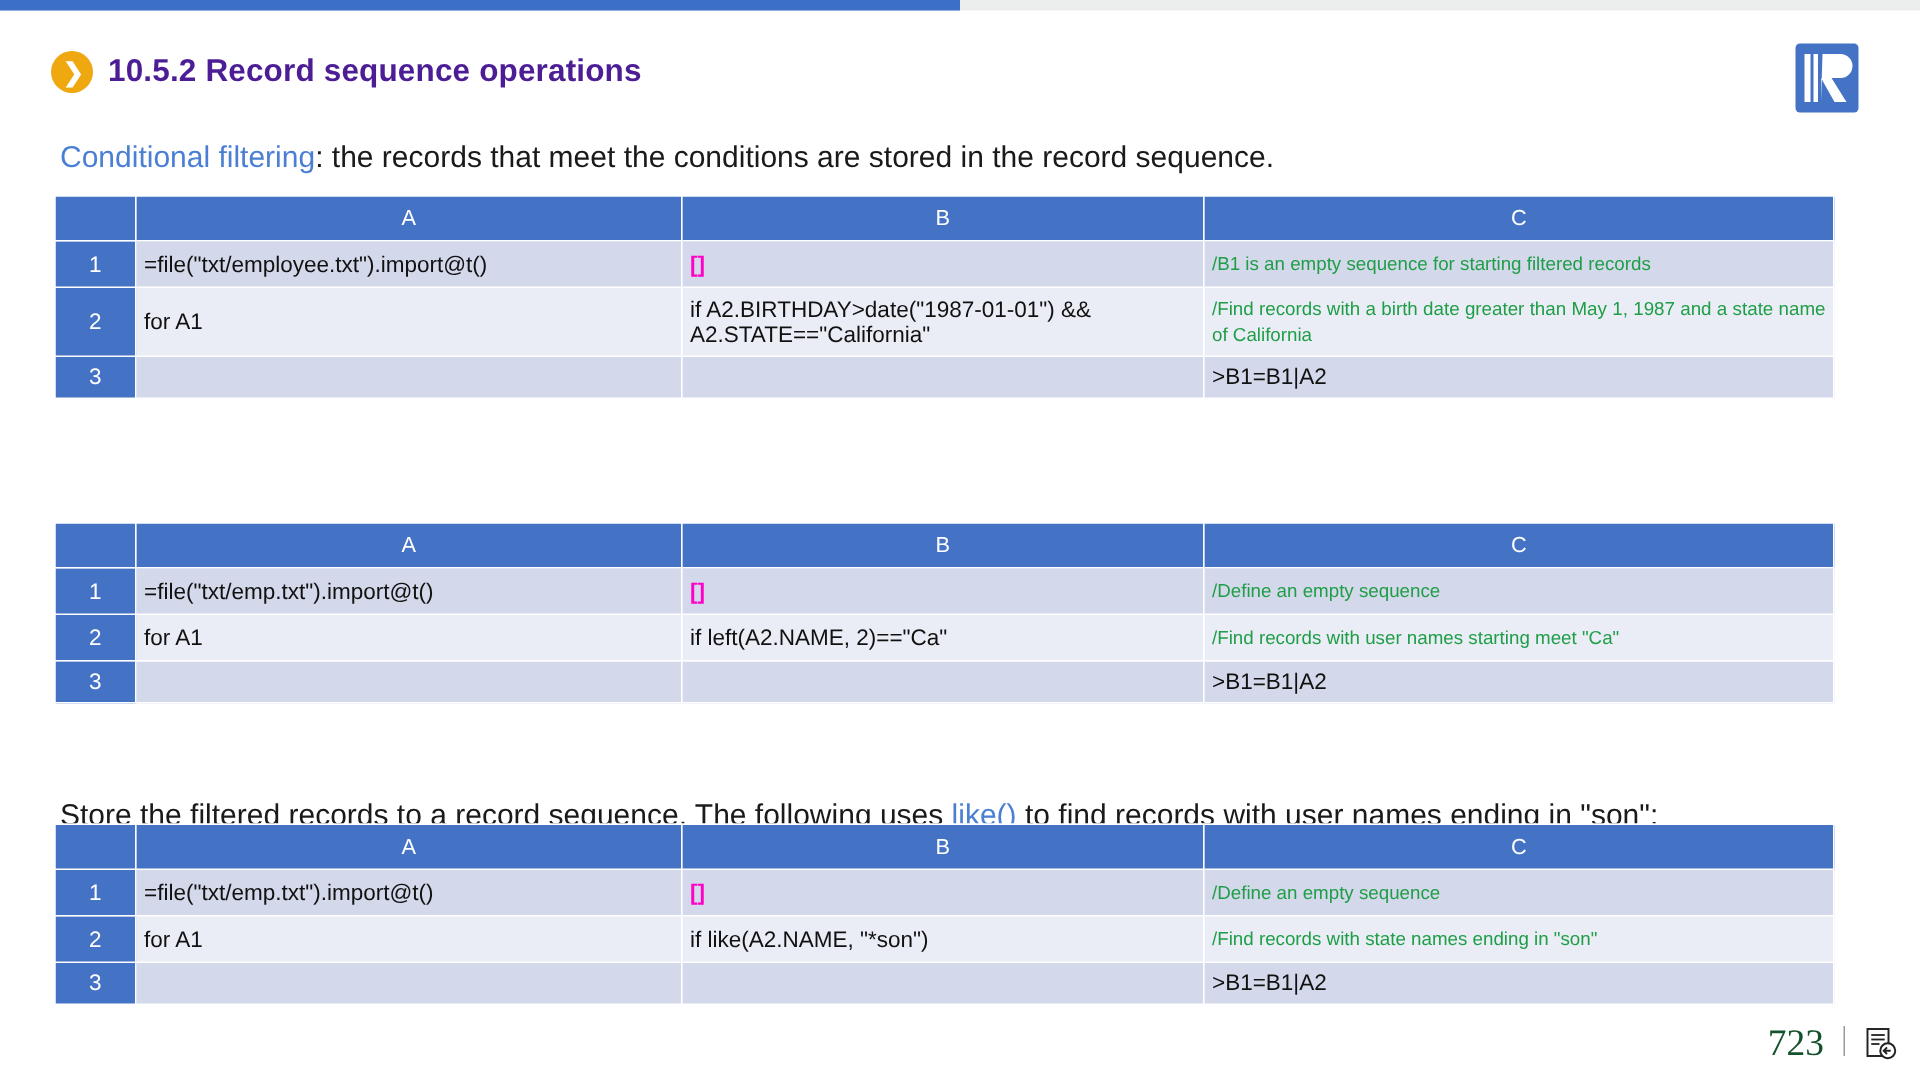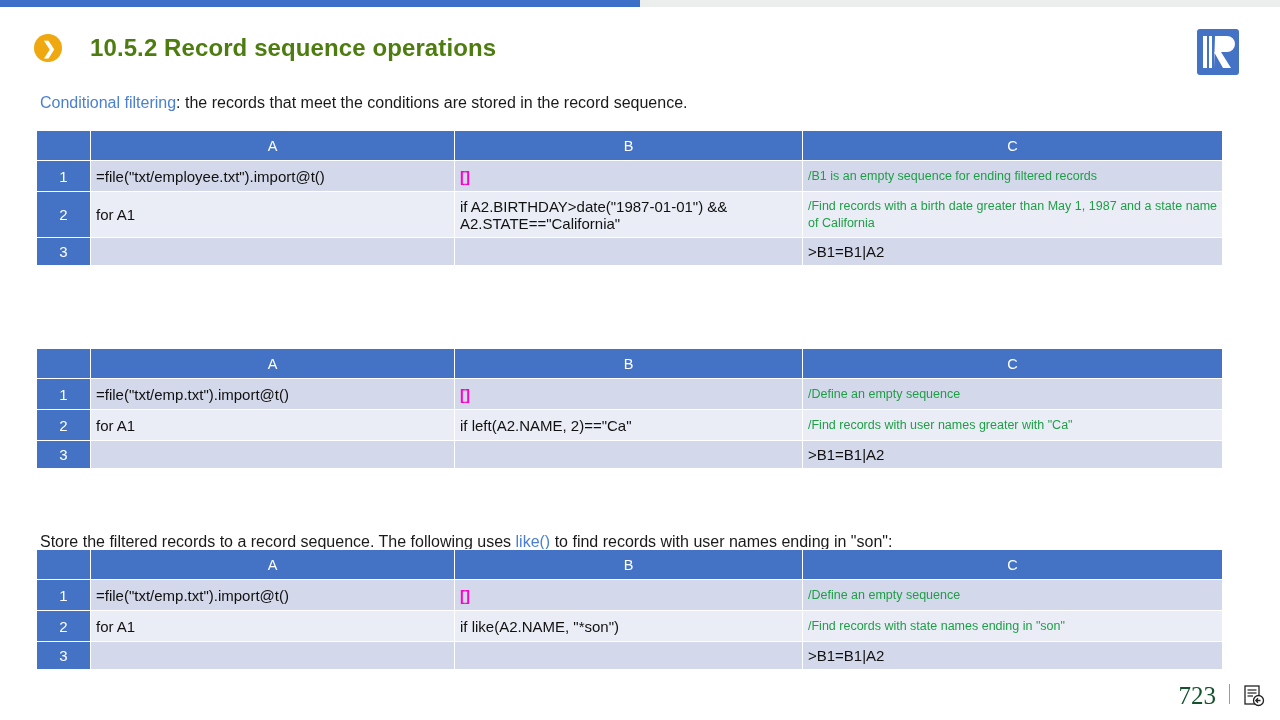--- a/index.html
+++ b/index.html
@@ -26,36 +26,36 @@
   
   .header { position: absolute; top: 34px; left: 34px; display: flex; align-items: center; }
   .bullet-icon {
     width: 28px; height: 28px; border-radius: 50%;
     background: #efa80f; color: #fff;
     display: flex; align-items: center; justify-content: center;
     font-size: 17px; font-weight: bold; line-height: 1;
     padding-left: 2px;
   }
   .slide-title {
-    margin-left: 28px;
-    font-size: 24px; font-weight: bold;
-    color: #4d7c0f; letter-spacing: .1px;
+    margin-left: 10px;
+    font-size: 21px; font-weight: bold;
+    color: #4c1d95; letter-spacing: .1px;
     white-space: nowrap;
   }
 
   
   .logo {
     position: absolute; top: 28px; right: 40px;
     width: 44px; height: 48px;
   }
 
   
   .para {
     position: absolute; left: 40px;
-    font-size: 16px; color: #1a1a1a;
+    font-size: 20px; color: #1a1a1a;
     white-space: nowrap;
   }
   .para .accent { color: #4a7fd4; }
   .p1 { top: 94px; }
   .p2 { top: 310px; }
   .p3 { top: 533px; }
 
   
   .grid {
     position: absolute; left: 36px;
@@ -171,21 +171,21 @@
         <th>B</th>
         <th>C</th>
       </tr>
     </thead>
     <tbody>
       <tr class="row-odd h1rows">
         <td class="rownum">1</td>
         <td class="cell-a">=file("txt/employee.txt").import@t()</td>
         <td class="cell-b"><span class="empty-seq">[]</span></td>
         <td class="cell-c">
-            <span class="comment">/B1 is an empty sequence for ending filtered records</span>
+            <span class="comment">/B1 is an empty sequence for starting filtered records</span>
           </td>
       </tr>
       <tr class="row-even h2rows">
         <td class="rownum">2</td>
         <td class="cell-a">for A1</td>
         <td class="cell-b">if A2.BIRTHDAY&gt;date("1987-01-01") &amp;&amp; A2.STATE=="California"</td>
         <td class="cell-c">
             <span class="comment justify">/Find records with a birth date greater than May 1, 1987 and a state name of California</span>
           </td>
       </tr>
@@ -221,21 +221,21 @@
         <td class="cell-b"><span class="empty-seq">[]</span></td>
         <td class="cell-c">
             <span class="comment">/Define an empty sequence</span>
           </td>
       </tr>
       <tr class="row-even h1rows">
         <td class="rownum">2</td>
         <td class="cell-a">for A1</td>
         <td class="cell-b">if left(A2.NAME,  2)=="Ca"</td>
         <td class="cell-c">
-            <span class="comment">/Find records with user names greater with "Ca"</span>
+            <span class="comment">/Find records with user names starting meet "Ca"</span>
           </td>
       </tr>
       <tr class="row-odd h3rows">
         <td class="rownum">3</td>
         <td class="cell-a"></td>
         <td class="cell-b"></td>
         <td class="cell-c code-c">&gt;B1=B1|A2</td>
       </tr>
     </tbody>
   </table>

